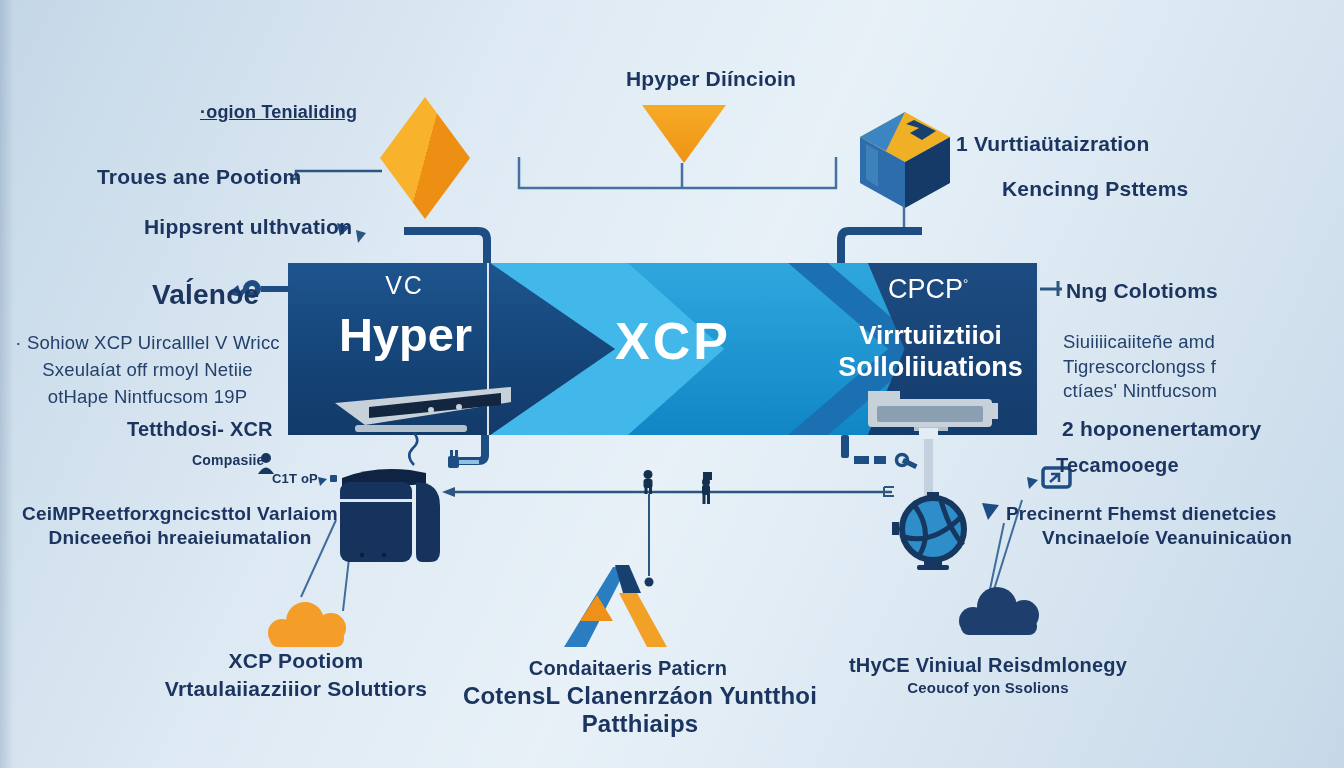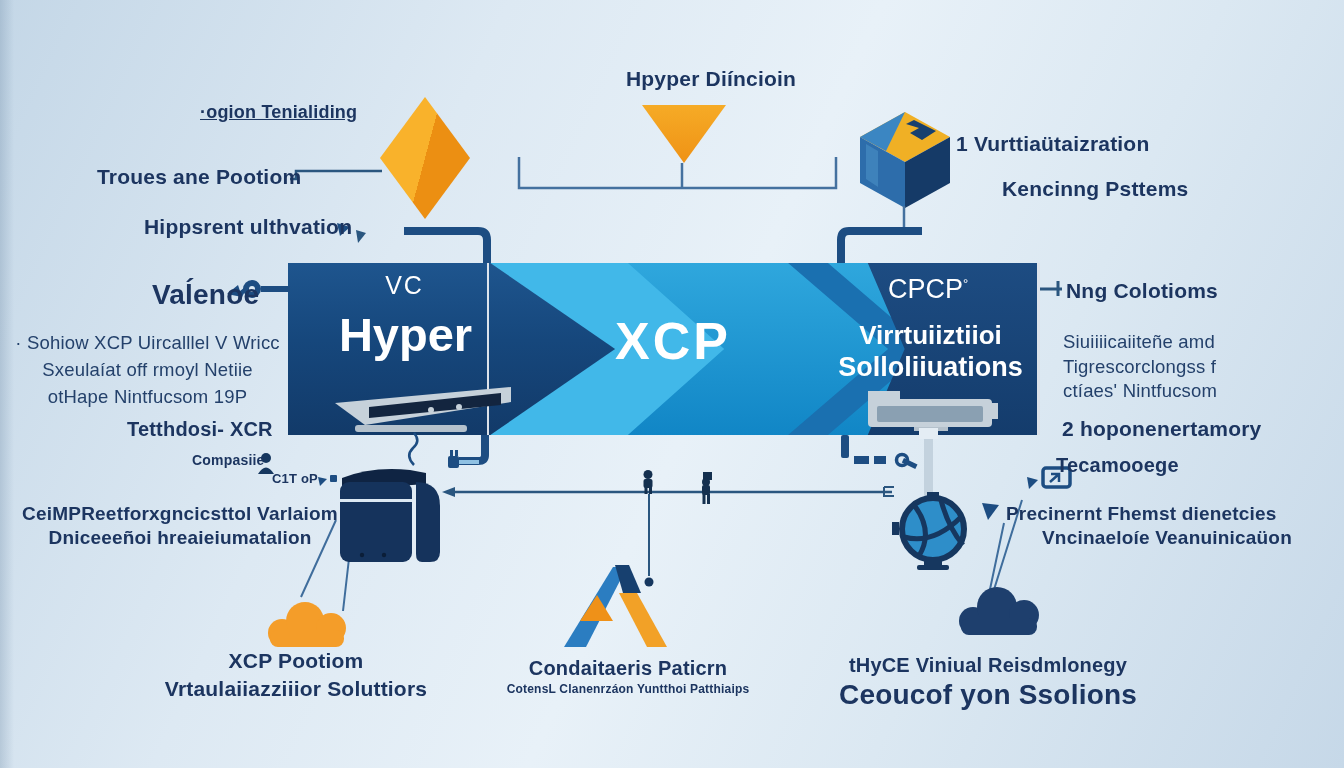--- a/index.html
+++ b/index.html
@@ -244,18 +244,18 @@
 
   <div class="t b" style="left:1062px;top:417px;font-size:21px;">2 hoponenertamory</div>
   <div class="t b" style="left:1056px;top:454px;font-size:20px;">Tecamooege</div>
   <div class="t b" style="left:1006px;top:503px;font-size:19px;">Precinernt Fhemst dienetcies</div>
   <div class="t sb" style="left:1042px;top:527px;font-size:19px;">Vncinaeloíe Veanuinicaüon</div>
 
   <div class="t b ctr" style="left:146px;top:649px;width:300px;font-size:21px;">XCP Pootiom</div>
   <div class="t b ctr" style="left:146px;top:677px;width:300px;font-size:21px;">Vrtaulaiiazziiior Soluttiors</div>
 
   <div class="t sb ctr" style="left:428px;top:657px;width:400px;font-size:20px;">Condaitaeris Paticrn</div>
-  <div class="t sb ctr" style="left:428px;top:682px;width:400px;font-size:12px;">CotensL Clanenrzáon Yuntthoi Patthiaips</div>
+  <div class="t sb ctr" style="left:440px;top:682px;width:400px;font-size:24px;">CotensL Clanenrzáon Yuntthoi Patthiaips</div>
 
   <div class="t sb ctr" style="left:788px;top:654px;width:400px;font-size:20px;">tHyCE Viniual Reisdmlonegy</div>
-  <div class="t sb ctr" style="left:788px;top:679px;width:400px;font-size:28px;">Ceoucof yon Ssolions</div>
+  <div class="t sb ctr" style="left:788px;top:679px;width:400px;font-size:15px;">Ceoucof yon Ssolions</div>
 
 </div>
 
 </body></html>

